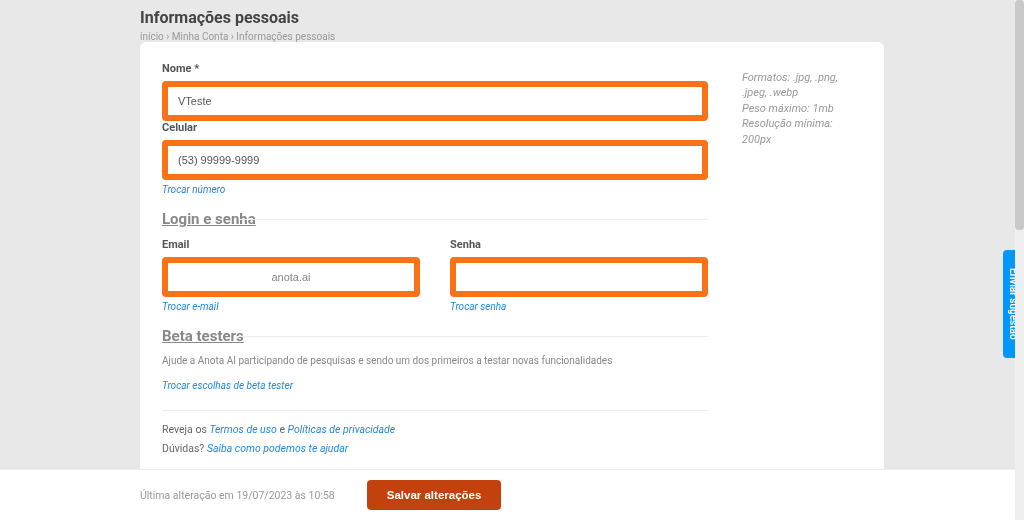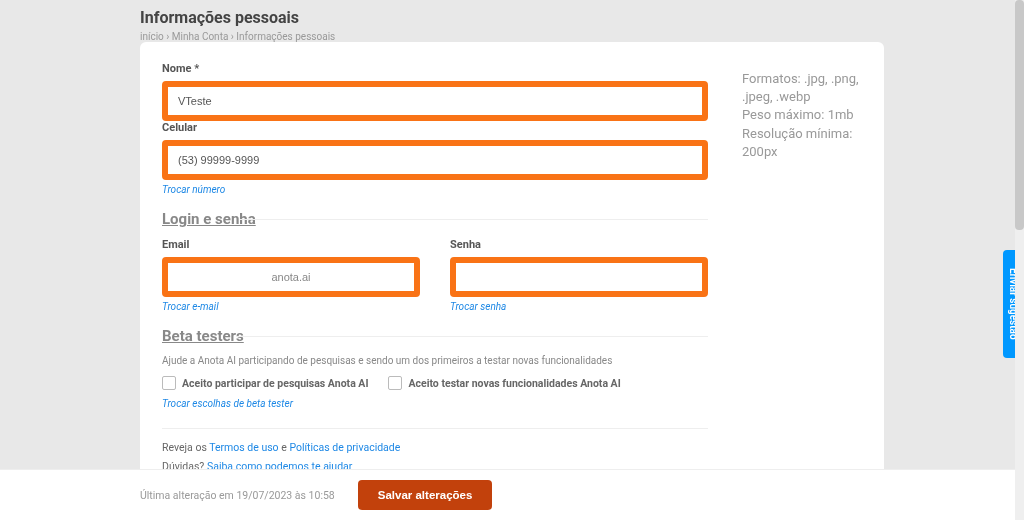--- a/index.html
+++ b/index.html
@@ -110,20 +110,21 @@
       cursor: pointer;
     }
     .divider { border-top: 1px solid #eee; margin: 18px 0 12px 0; }
     .review-line, .help-line {
       font-size: 10.5px;
       color: #666;
       margin-bottom: 6px;
     }
     .review-line a, .help-line a {
       color: #1e88e5;
+      font-style: italic;
       text-decoration: none;
       cursor: pointer;
     }
     .upload-box {
       border: 1px dashed #8ac4ff;
       border-radius: 6px;
       padding: 14px 8px 12px;
       text-align: center;
       background: #fafdff;
       cursor: pointer;
@@ -143,36 +144,37 @@
       font-weight: 700;
       color: #555;
       margin-bottom: 4px;
     }
     .upload-sub {
       font-size: 9px;
       color: #888;
       line-height: 1.3;
     }
     .upload-hints {
-      font-size: 13px;
+      font-size: 11px;
       color: #999;
       margin-top: 8px;
       line-height: 1.4;
+      font-style: italic;
     }
     .footer {
       position: absolute;
       bottom: 0;
       left: 0;
       right: 0;
       background: #fff;
       border-top: 1px solid #eee;
       padding: 10px 140px;
       display: flex;
       align-items: center;
-      gap: 23px;
+      gap: 32px;
     }
     .footer-text {
       font-size: 10.5px;
       color: #999;
     }
     .save-btn {
       background: #c2410c;
       color: #fff;
       border: none;
       border-radius: 4px;
@@ -249,30 +251,20 @@
         </div>
         <div>
           <label class="field-label">Senha</label>
           <input type="password" class="text-input" value="" style="">
           <span class="link">Trocar senha</span>
         </div>
       </div>
 
       <div class="fieldset-label bt">Beta testers</div>
       <div class="helper-text">Ajude a Anota AI participando de pesquisas e sendo um dos primeiros a testar novas funcionalidades</div>
-      <div class="checkbox-row">
-        <div class="checkbox-item">
-          <div class="checkbox"></div>
-          <span>Aceito participar de pesquisas Anota AI</span>
-        </div>
-        <div class="checkbox-item">
-          <div class="checkbox"></div>
-          <span>Aceito testar novas funcionalidades Anota AI</span>
-        </div>
-      </div>
       <span class="link">Trocar escolhas de beta tester</span>
 
       <div class="divider"></div>
 
       <div class="review-line">
         <span>Reveja os </span><a>Termos de uso</a><span> e </span><a>Políticas de privacidade</a>
       </div>
       <div class="help-line">
         <span>Dúvidas? </span><a>Saiba como podemos te ajudar</a>
       </div>

